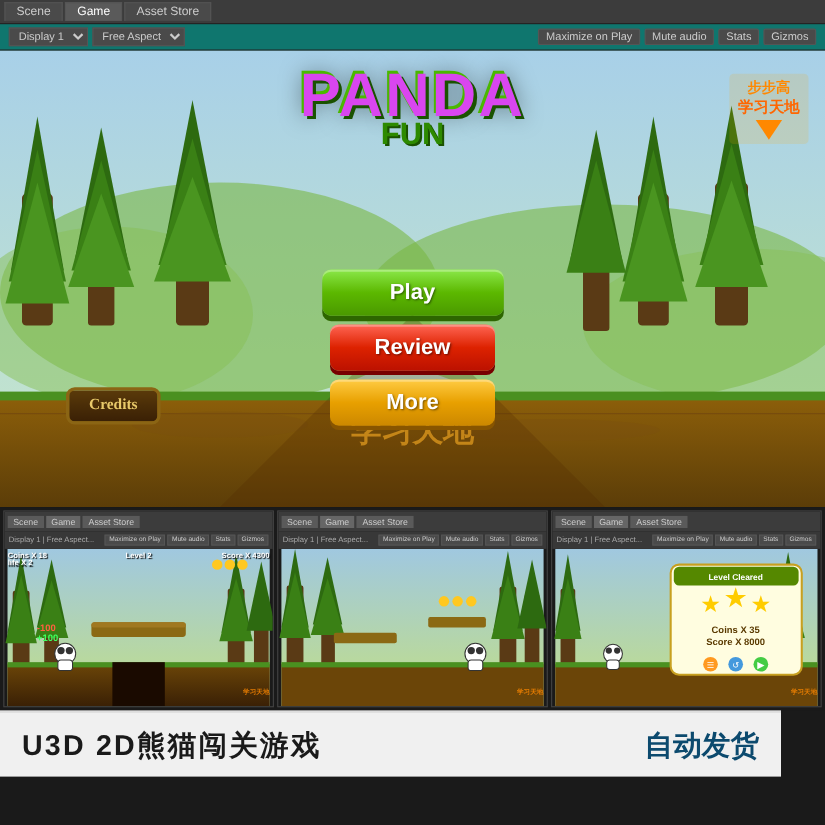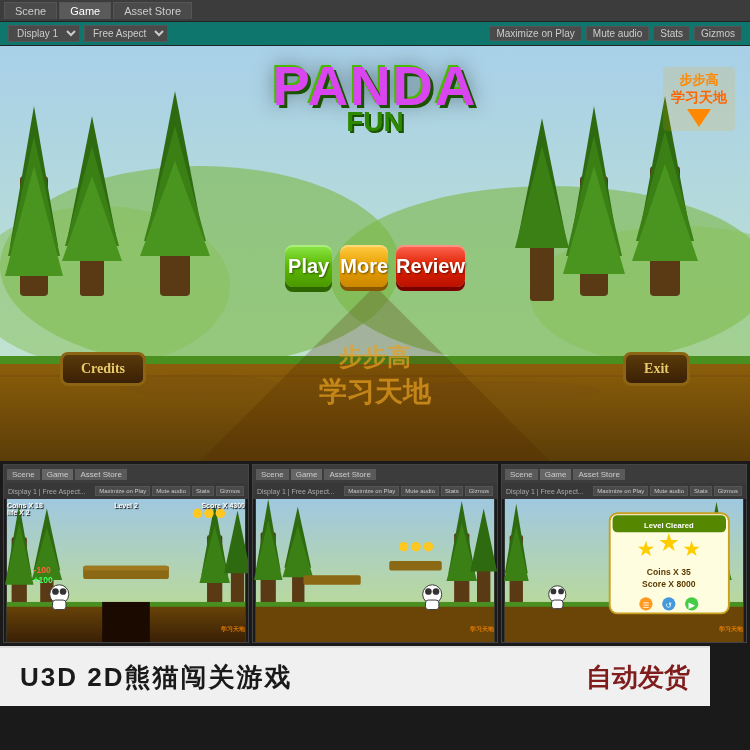--- a/index.html
+++ b/index.html
@@ -104,21 +104,21 @@
       margin-top: -8px;
     }
 
     
     .menu-overlay {
       position: absolute;
       top: 48%;
       left: 50%;
       transform: translateX(-50%);
       display: flex;
-      flex-direction: row;
+      flex-direction: column;
       align-items: center;
       gap: 8px;
       z-index: 20;
       width: 180px;
     }
 
     .menu-btn {
       width: 165px;
       height: 42px;
       border-radius: 8px;
@@ -282,21 +282,21 @@
     .bottom-text-left {
       font-size: 26px;
       font-weight: 900;
       color: #1a1a1a;
       letter-spacing: 2px;
       font-family: 'Arial Black', Arial, sans-serif;
     }
     .bottom-text-right {
       font-size: 26px;
       font-weight: 900;
-      color: #7f1d1d;
+      color: #0c4a6e;
       font-family: 'Arial Black', Arial, sans-serif;
     }
   </style>
 </head>
 <body>
 
 <div class="unity-top-bar">
   <div class="tab">Scene</div>
   <div class="tab active">Game</div>
   <div class="tab">Asset Store</div>
@@ -391,27 +391,26 @@
   <div class="panda-left">🐼</div>
   <div class="panda-right">🐼</div>
 
   <div class="game-logo">
     <div class="logo-text">PANDA</div>
     <div class="logo-sub">FUN</div>
   </div>
 
   <div class="menu-overlay">
     <button class="menu-btn btn-play">Play</button>
+    <button class="menu-btn btn-review">Review</button>
     <button class="menu-btn btn-more">More</button>
-    <button class="menu-btn btn-review">Review</button>
   </div>
 
   <button class="btn-credits">Credits</button>
 
-  <button class="btn-exit">Exit</button>
 
   <div class="watermark">
     <div class="watermark-line1">步步高</div>
     <div class="watermark-line2">学习天地</div>
   </div>
 
   <div class="ad-logo">
     <div class="ad-logo-line1">步步高</div>
     <div class="ad-logo-line2">学习天地</div>
     <div class="ad-arrow"></div>

